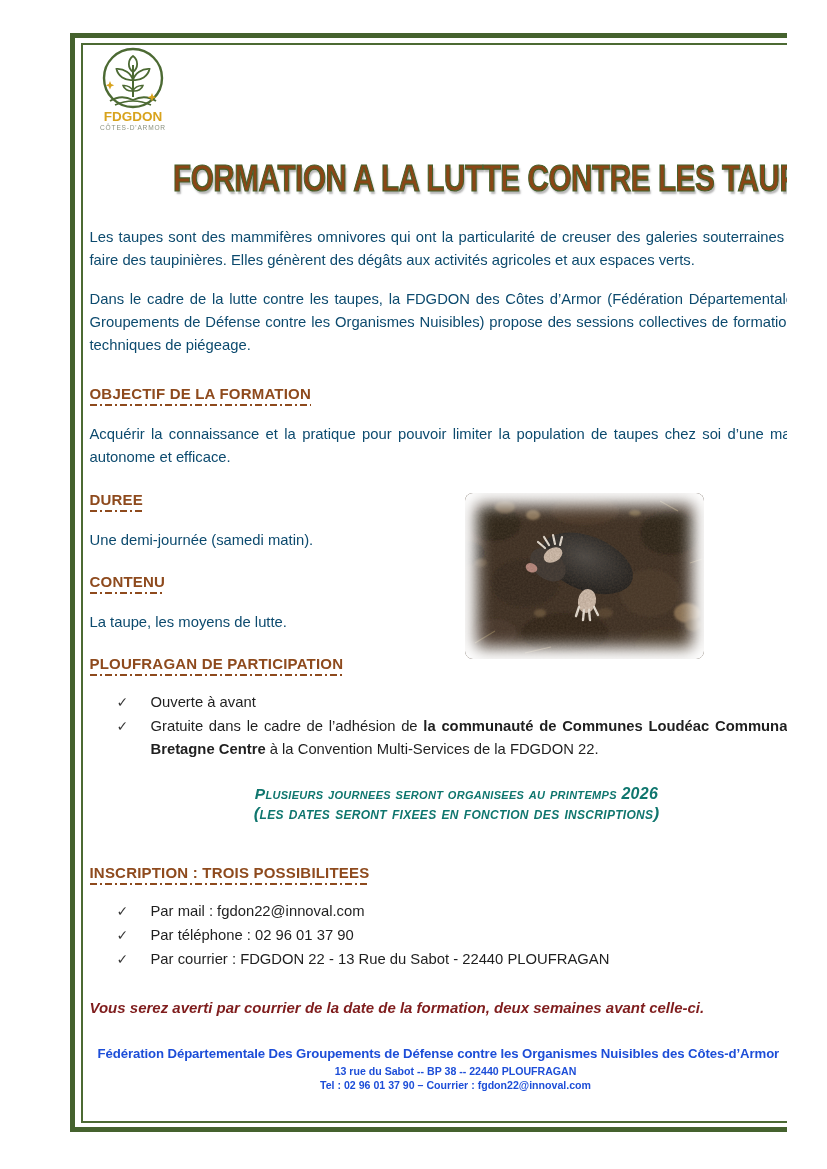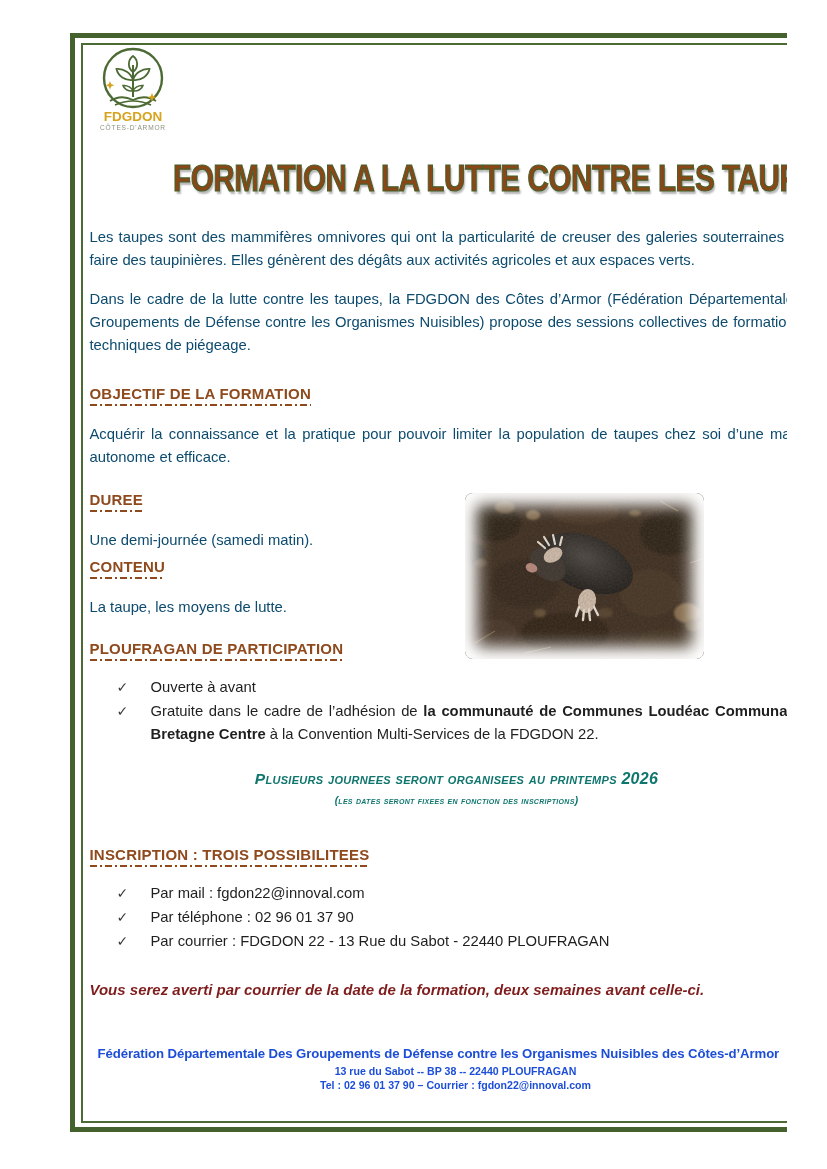--- a/index.html
+++ b/index.html
@@ -29,36 +29,36 @@
   .p1 { margin-top:26px; }
   .p2 { margin-top:16px; }
 
   .heading {
     display:inline-block; font-size:15px; font-weight:bold; color:#8e4a1d; letter-spacing:0.2px;
     padding-bottom:4px;
     background:repeating-linear-gradient(90deg, #8e4a1d 0 7px, transparent 7px 10px, #8e4a1d 10px 12px, transparent 12px 15px) left bottom / 100% 2px no-repeat;
   }
   .h-objectif { margin-top:28px; }
   .h-duree    { margin-top:22px; }
-  .h-contenu  { margin-top:6px; }
+  .h-contenu  { margin-top:21px; }
   .h-conditions { margin-top:21px; }
   .h-inscription { margin-top:40px; }
 
   .after-heading { margin-top:17px; }
 
   .check-list { margin-top:15px; padding-left:27px; }
   .check-item { display:flex; align-items:flex-start; font-size:14.8px; line-height:23px; margin-top:1px; }
   .check-glyph { flex:0 0 auto; width:34px; color:#3a3a3a; font-size:14px; line-height:23px; }
   .check-text { flex:1 1 auto; text-align:justify; }
   .bold { font-weight:bold; }
 
   .announce { margin-top:24px; text-align:center; font-style:italic; font-weight:bold; color:#0f766e; }
   .announce-line1 { font-variant:small-caps; font-size:15.5px; letter-spacing:0.3px; }
   .announce-year { font-size:16px; }
-  .announce-line2 { font-variant:small-caps; font-size:10px; margin-top:7px; letter-spacing:0.3px; }
+  .announce-line2 { font-variant:small-caps; font-size:17px; margin-top:1px; letter-spacing:0.3px; }
 
   .notice { margin-top:28px; font-size:15px; font-weight:bold; font-style:italic; color:#7f1d1d; }
 
   .photo-box { position:absolute; left:424px; top:493px; width:239px; height:166px; }
   .photo-box svg { display:block; width:100%; height:100%; border-radius:8px; }
   .photo-feather { position:absolute; inset:0; border-radius:8px;
     box-shadow:inset 0 0 16px 12px #ffffff; }
 
   .footer { position:absolute; left:45px; top:1046px; width:740px; overflow:hidden; color:#1d4ed8; font-weight:bold; }
   .footer-line1 { font-size:13.2px; white-space:nowrap; padding-left:12px; letter-spacing:-0.1px; }

